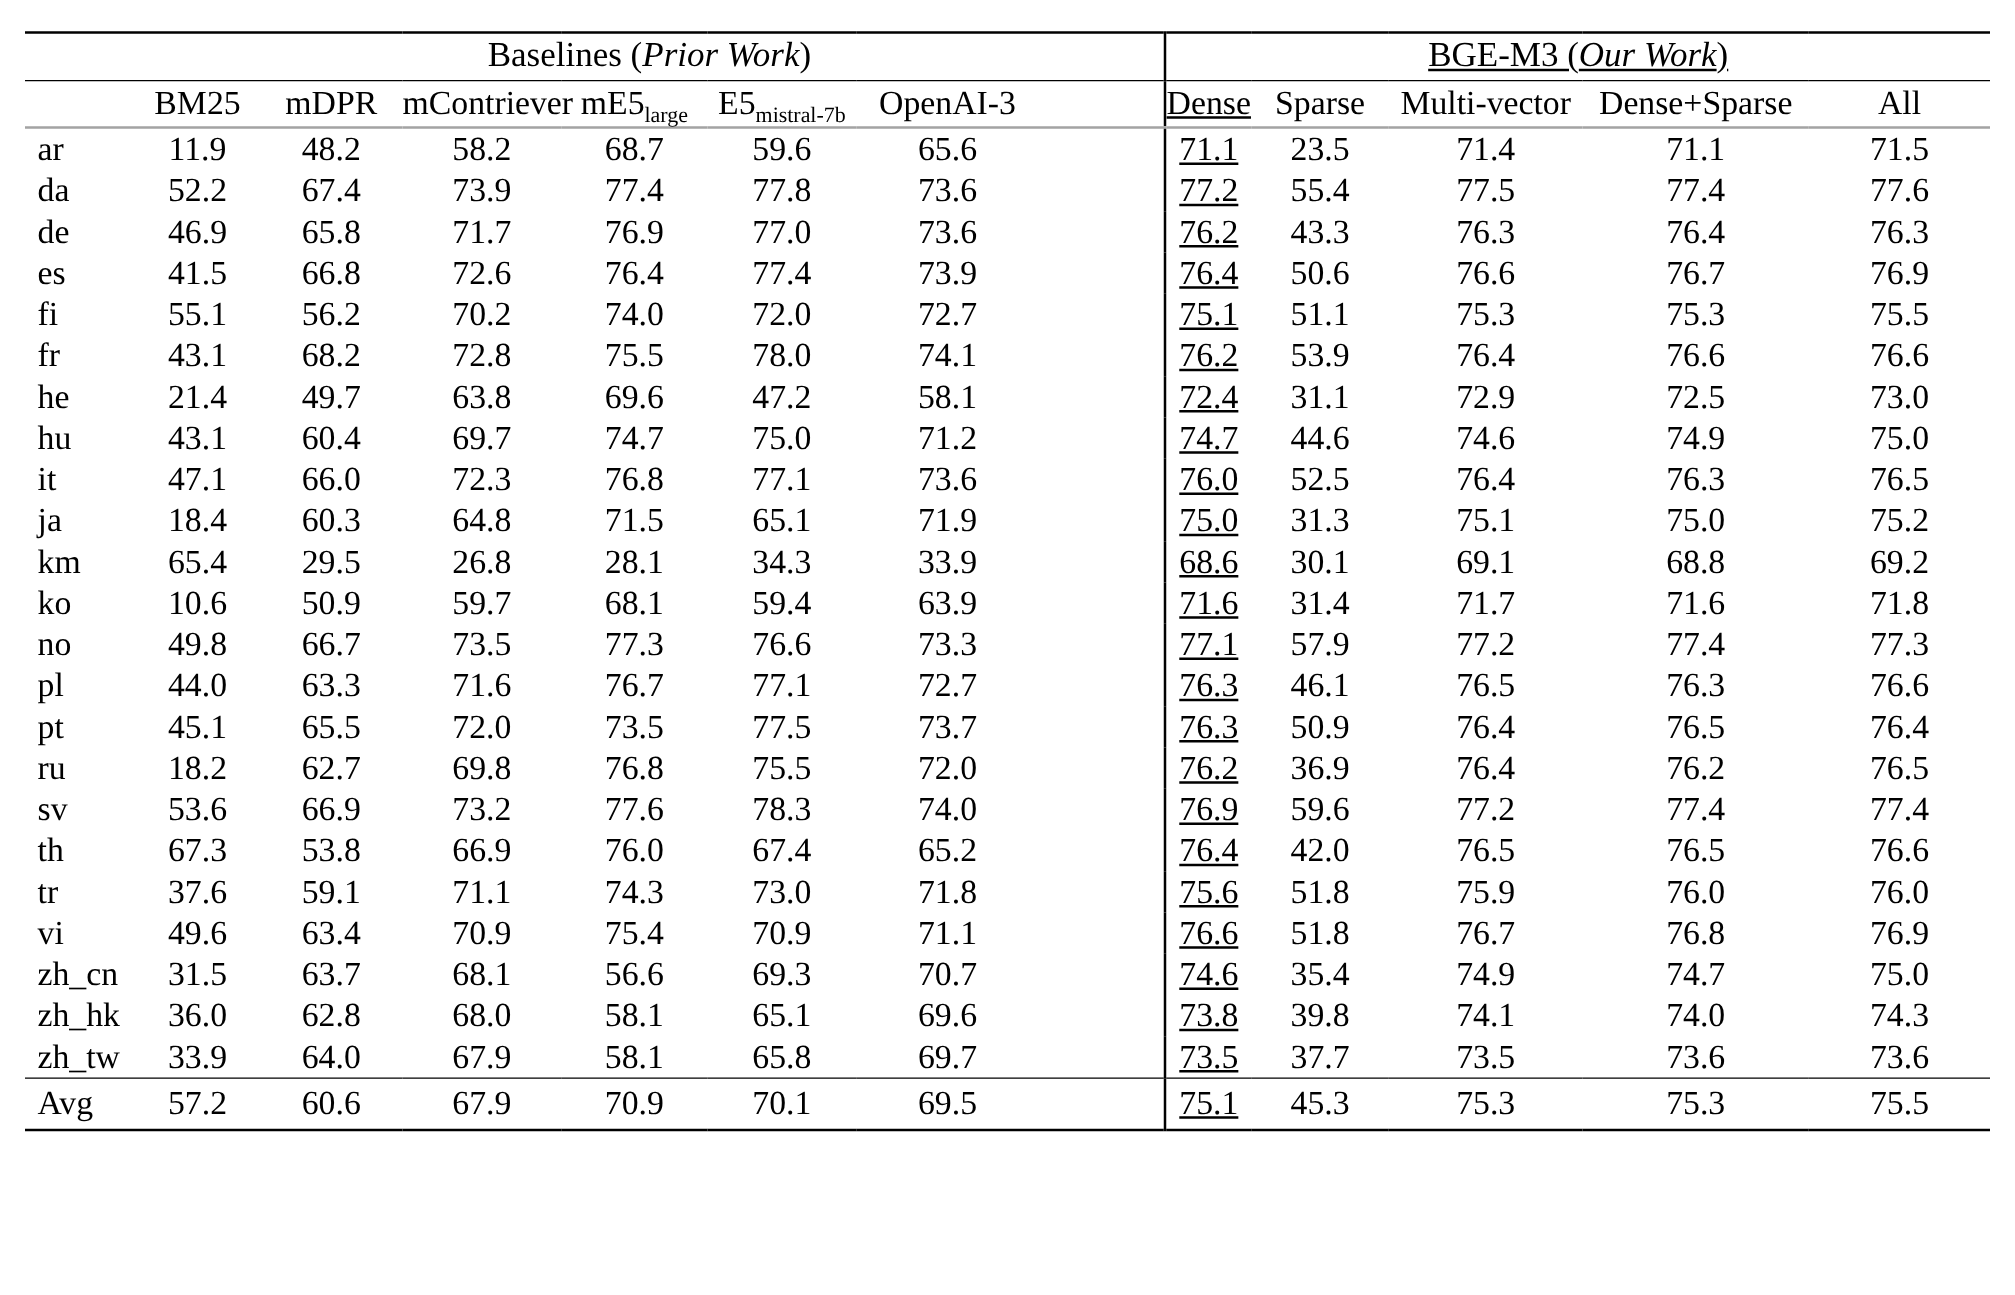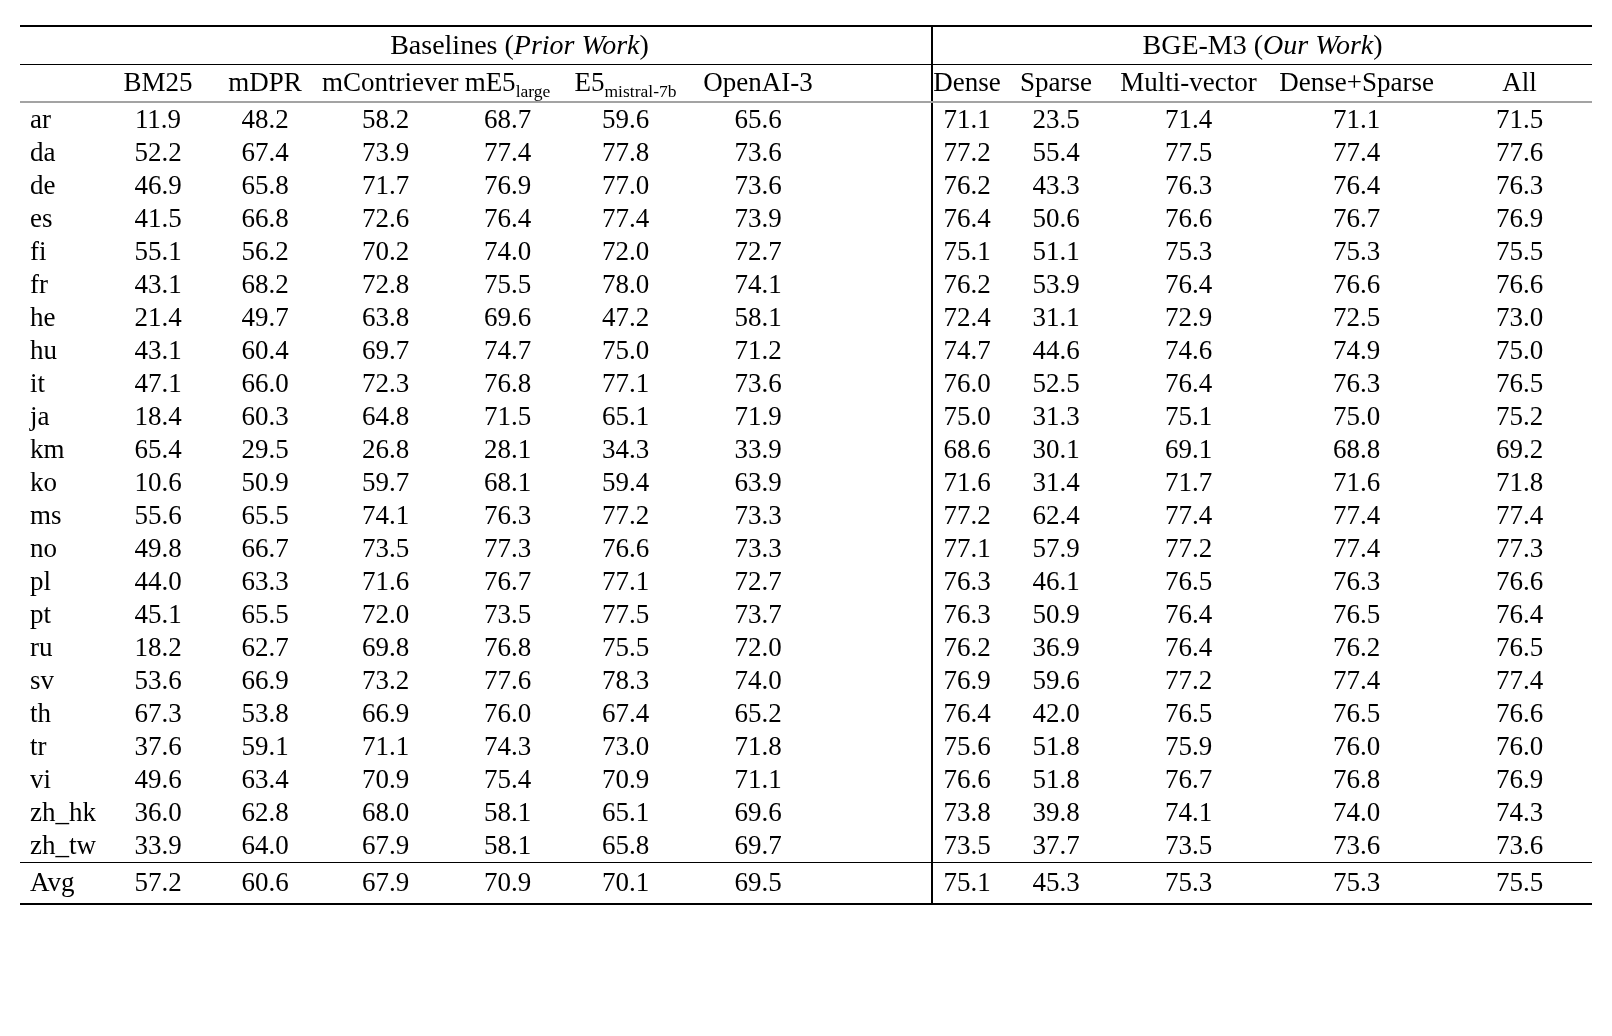--- a/index.html
+++ b/index.html
@@ -31,21 +31,21 @@
   thead tr.group-row th {
     height: 37px;
     border-bottom: 1.5px solid #000;
     font-size: 28px;
   }
   thead tr.col-row th {
     height: 36px;
     border-bottom: 2px solid #a3a3a3;
   }
   td.lang, th.lang-col { text-align: left; padding-left: 10px; }
-  .div-l { border-left: 2px solid #000; }
+  .div-l { border-left: 2px solid #000; text-decoration: underline; }
   .pad-r { padding-right: 100px; }
   tr.avg-row td { border-top: 1.5px solid #000; height: 40px; }
   sub { font-size: 65%; line-height: 0; }
   .it { font-style: italic; }
 </style>
 </head>
 <body>
 
 <div class="page">
   <table class="results">
@@ -247,34 +247,20 @@
           <td>68.1</td>
           <td>59.4</td>
           <td class="pad-r">63.9</td>
           <td class="div-l">71.6</td>
           <td>31.4</td>
           <td>71.7</td>
           <td>71.6</td>
           <td>71.8</td>
         </tr>
         <tr>
-          <td class="lang">ms</td>
-          <td>55.6</td>
-          <td>65.5</td>
-          <td>74.1</td>
-          <td>76.3</td>
-          <td>77.2</td>
-          <td class="pad-r">73.3</td>
-          <td class="div-l">77.2</td>
-          <td>62.4</td>
-          <td>77.4</td>
-          <td>77.4</td>
-          <td>77.4</td>
-        </tr>
-        <tr>
           <td class="lang">no</td>
           <td>49.8</td>
           <td>66.7</td>
           <td>73.5</td>
           <td>77.3</td>
           <td>76.6</td>
           <td class="pad-r">73.3</td>
           <td class="div-l">77.1</td>
           <td>57.9</td>
           <td>77.2</td>
@@ -371,20 +357,34 @@
           <td>63.4</td>
           <td>70.9</td>
           <td>75.4</td>
           <td>70.9</td>
           <td class="pad-r">71.1</td>
           <td class="div-l">76.6</td>
           <td>51.8</td>
           <td>76.7</td>
           <td>76.8</td>
           <td>76.9</td>
+        </tr>
+        <tr>
+          <td class="lang">zh_cn</td>
+          <td>31.5</td>
+          <td>63.7</td>
+          <td>68.1</td>
+          <td>56.6</td>
+          <td>69.3</td>
+          <td class="pad-r">70.7</td>
+          <td class="div-l">74.6</td>
+          <td>35.4</td>
+          <td>74.9</td>
+          <td>74.7</td>
+          <td>75.0</td>
         </tr>
         <tr>
           <td class="lang">zh_hk</td>
           <td>36.0</td>
           <td>62.8</td>
           <td>68.0</td>
           <td>58.1</td>
           <td>65.1</td>
           <td class="pad-r">69.6</td>
           <td class="div-l">73.8</td>

